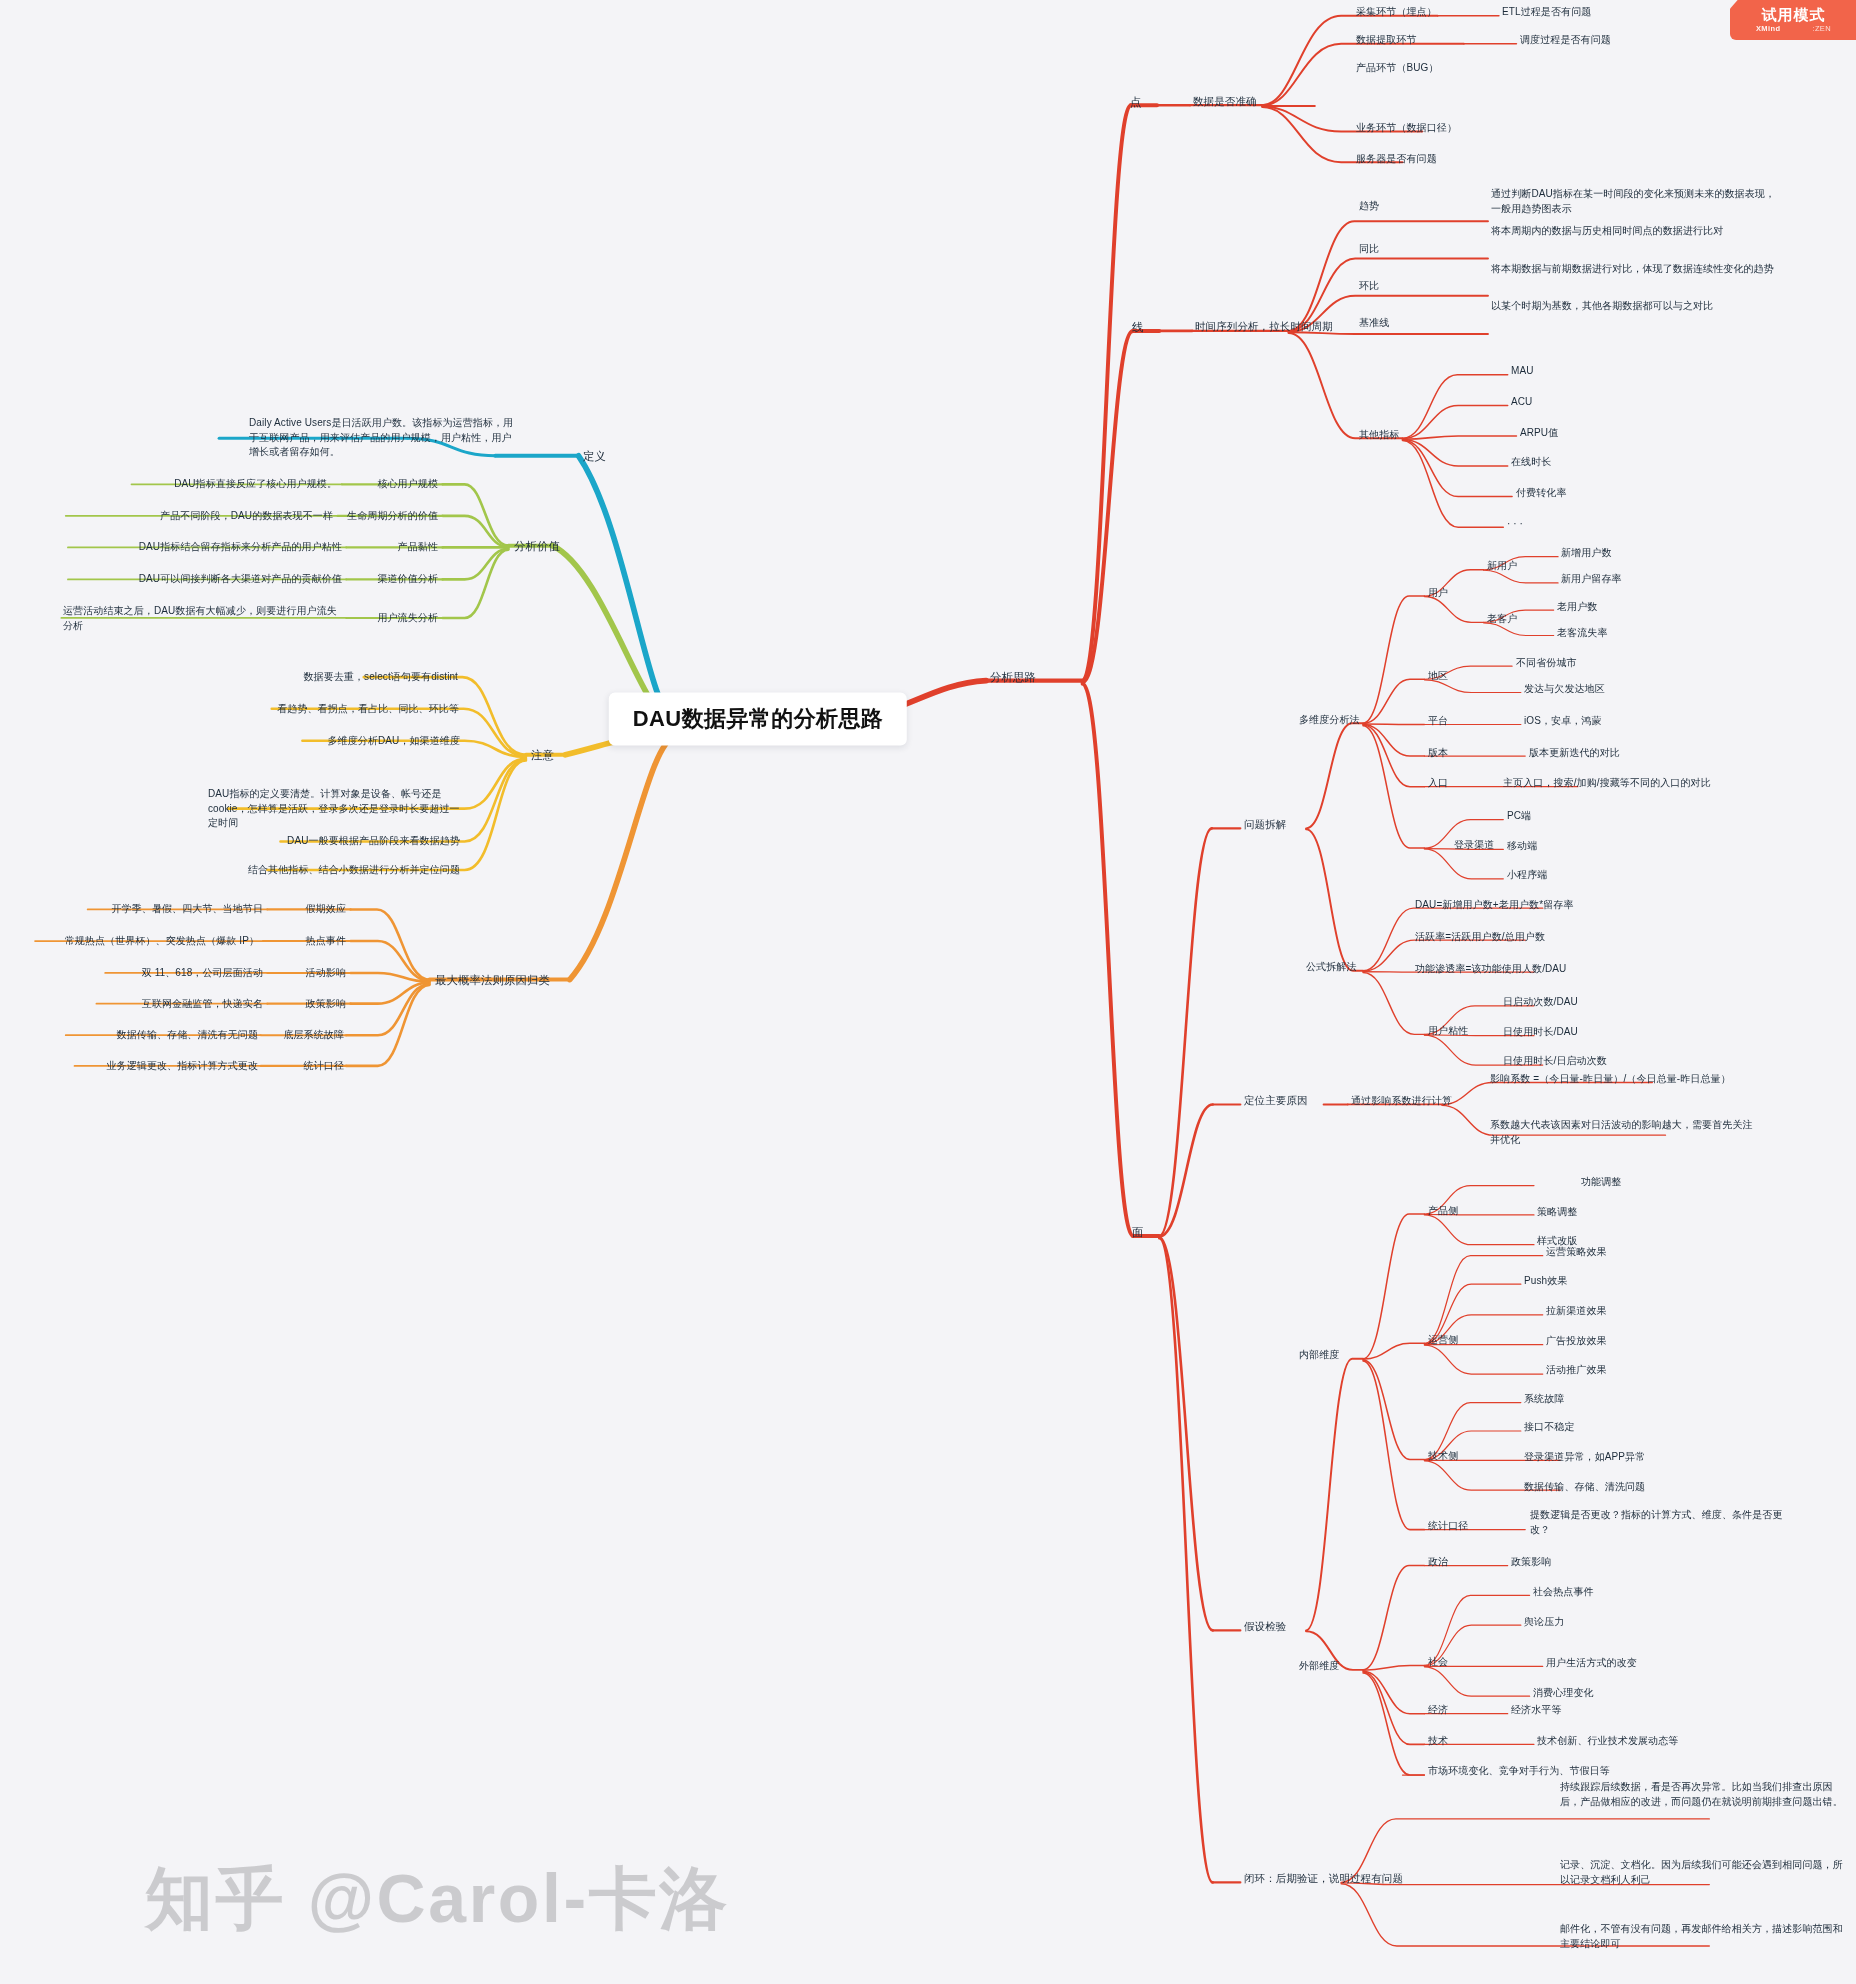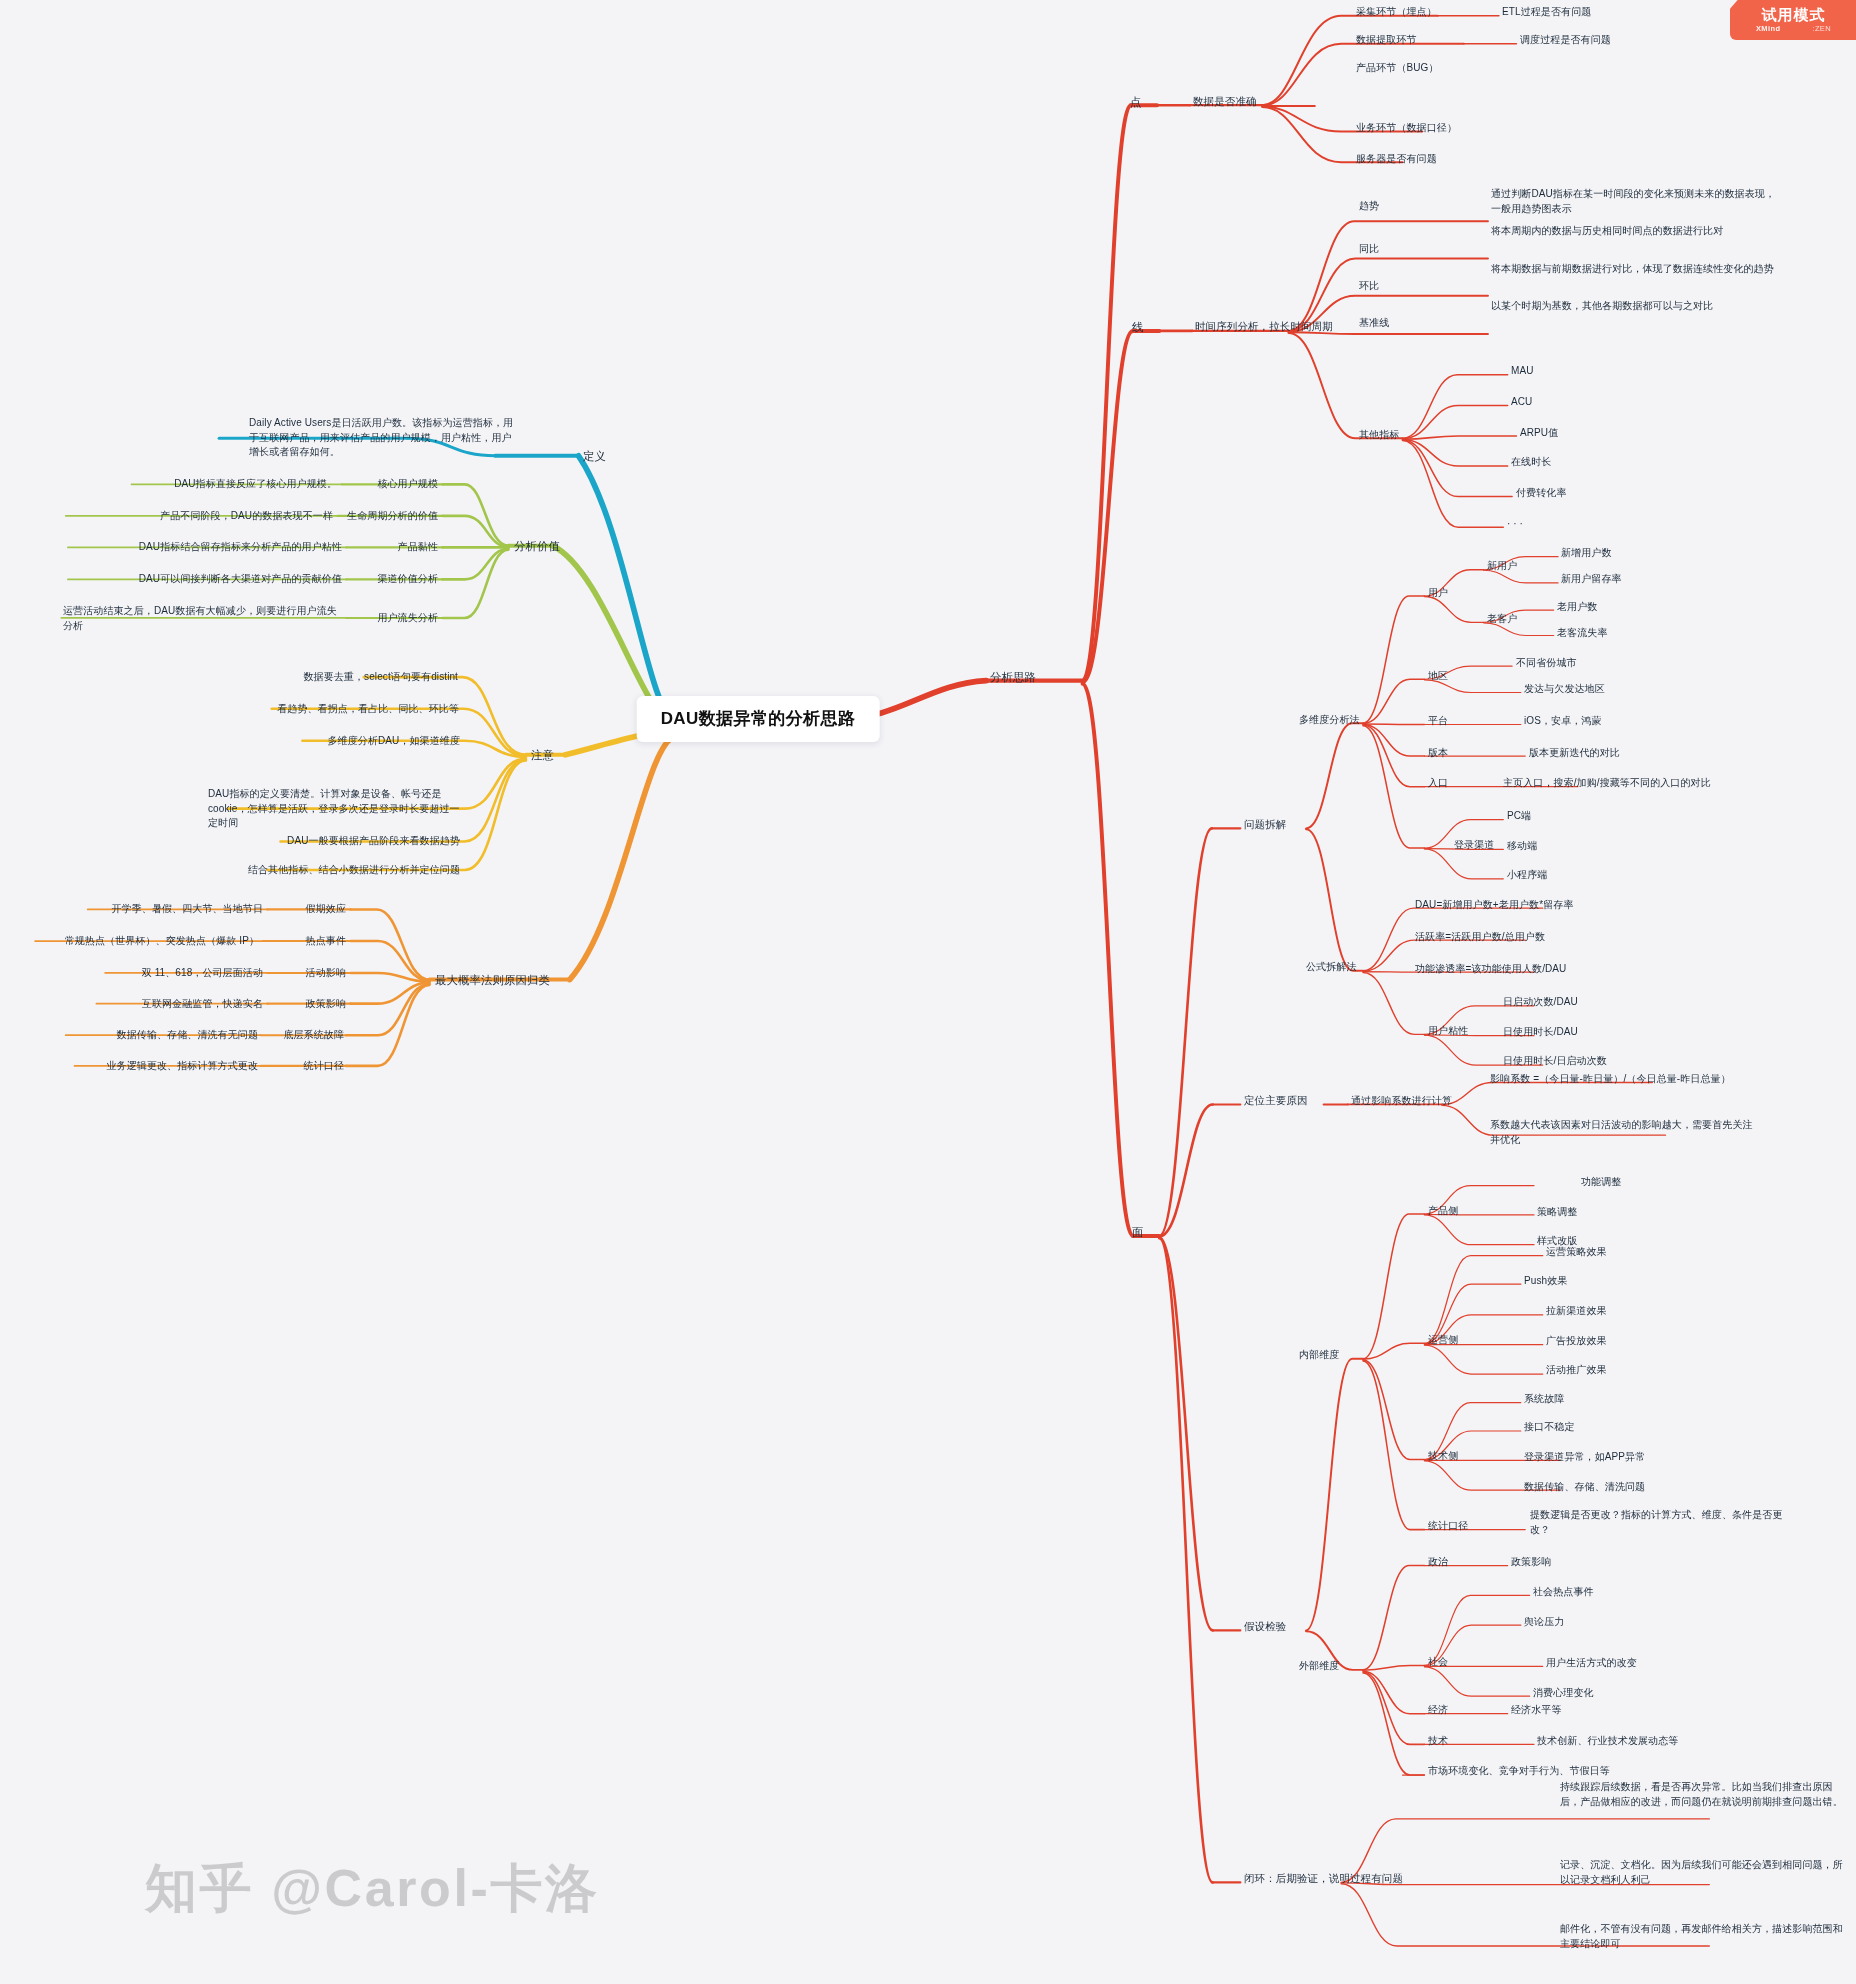--- a/index.html
+++ b/index.html
@@ -43,38 +43,38 @@
   .node.c  { transform: translateY(-50%); }           
   .node.r  { transform: translate(-100%,-50%); }      
 
   
   .central{
     position:absolute;
     background:#ffffff;
     border-radius:6.1px;
     box-shadow:0 1.8px 6.1px rgba(30,40,60,.10);
     padding:11.4px 24px;
-    font-size:17px;
+    font-size:22px;
     font-weight:700;
     color:#111;
     white-space:nowrap;
     letter-spacing:0.4px;
     z-index:20;
     transform: translate(-50%,-50%);
   }
 
   
   .lvl1{ font-size:11.4px; }
   .lvl2{ font-size:10.5px; }
 
   
   .watermark{
     position:absolute;
     left:145px; top:1854px;
-    font-size:52px;
+    font-size:68px;
     font-weight:700;
     color:rgba(120,120,125,.33);
     letter-spacing:2.6px;
     white-space:nowrap;
     z-index:40;
     pointer-events:none;
   }
 </style>
 </head>
 <body>

